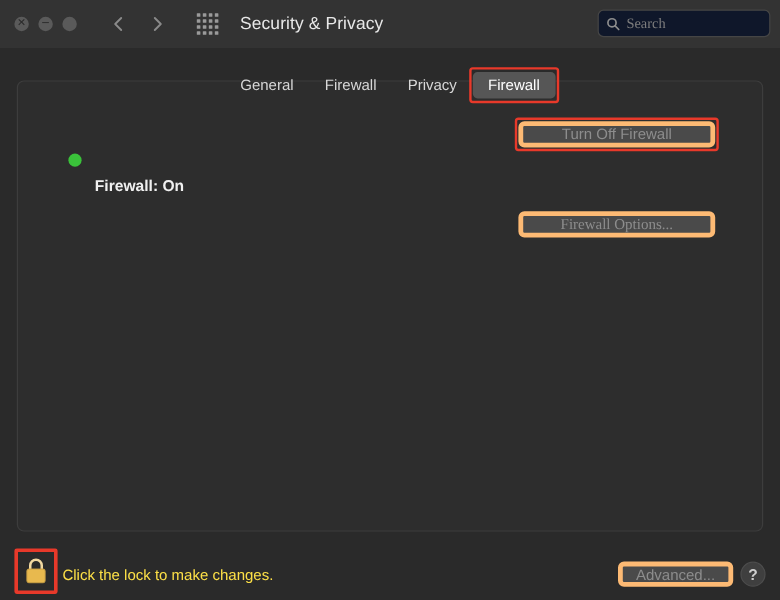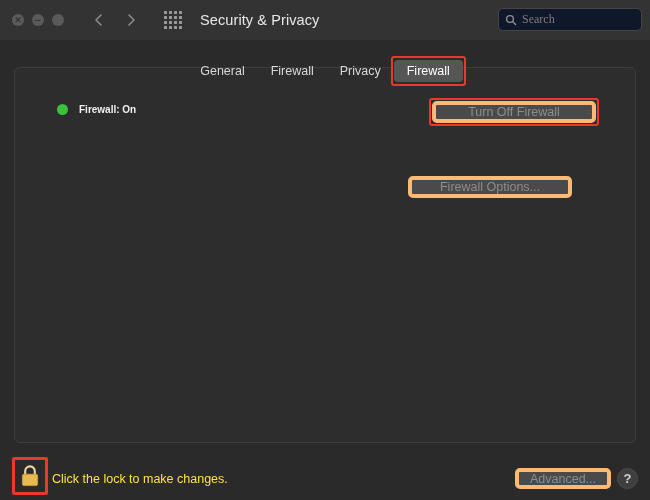--- a/index.html
+++ b/index.html
@@ -149,23 +149,24 @@
     display: flex;
     align-items: center;
     gap: 11px;
   }
   #status-dot {
     width: 11px; height: 11px;
     border-radius: 50%;
     background: #3ac23a;
   }
   #status-label {
-    font-size: 10px;
+    font-size: 13px;
     font-weight: bold;
     color: #f0f0f0;
+    margin-top: 43px;
   }
 
   #firewall-description {
     position: absolute;
     left: 36px; top: 64px;
     width: 548px;
     font-size: 12.5px;
     line-height: 19px;
     color: #dcdcdc;
   }
@@ -192,22 +193,22 @@
     position: absolute;
     left: 414px; top: 30px;
     width: 170px; height: 28px;
     border: 2px solid #e8392a;
     border-radius: 3px;
     pointer-events: none;
   }
 
   #firewall-options-button {
     position: absolute;
-    left: 393px; top: 108px;
-    width: 164px; height: 22px;
+    left: 417px; top: 108px;
+    width: 164px; height: 22px; font-family: Liberation Serif, serif;
   }
 
   
   #lock-button {
     position: absolute;
     left: 14px; top: 459px;
     width: 32px; height: 34px;
     display: flex;
     align-items: center;
     justify-content: center;

